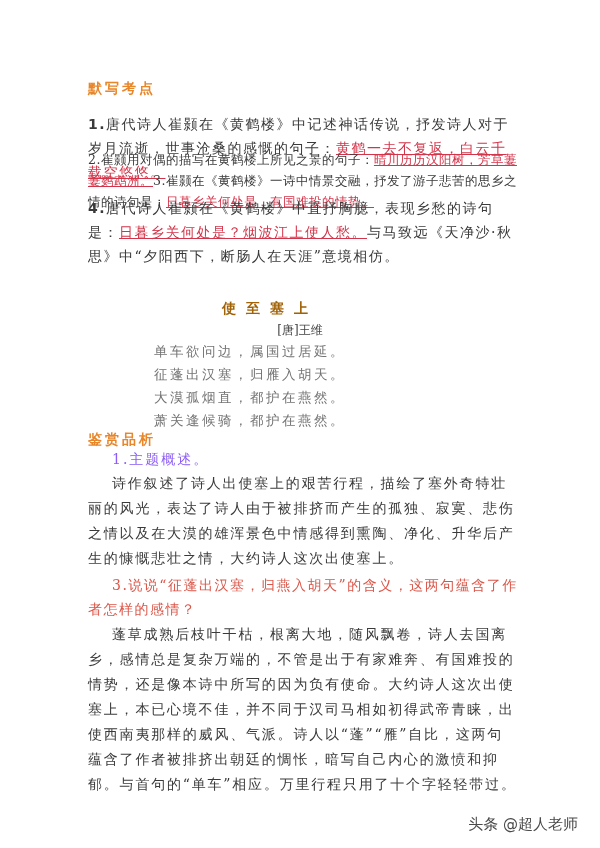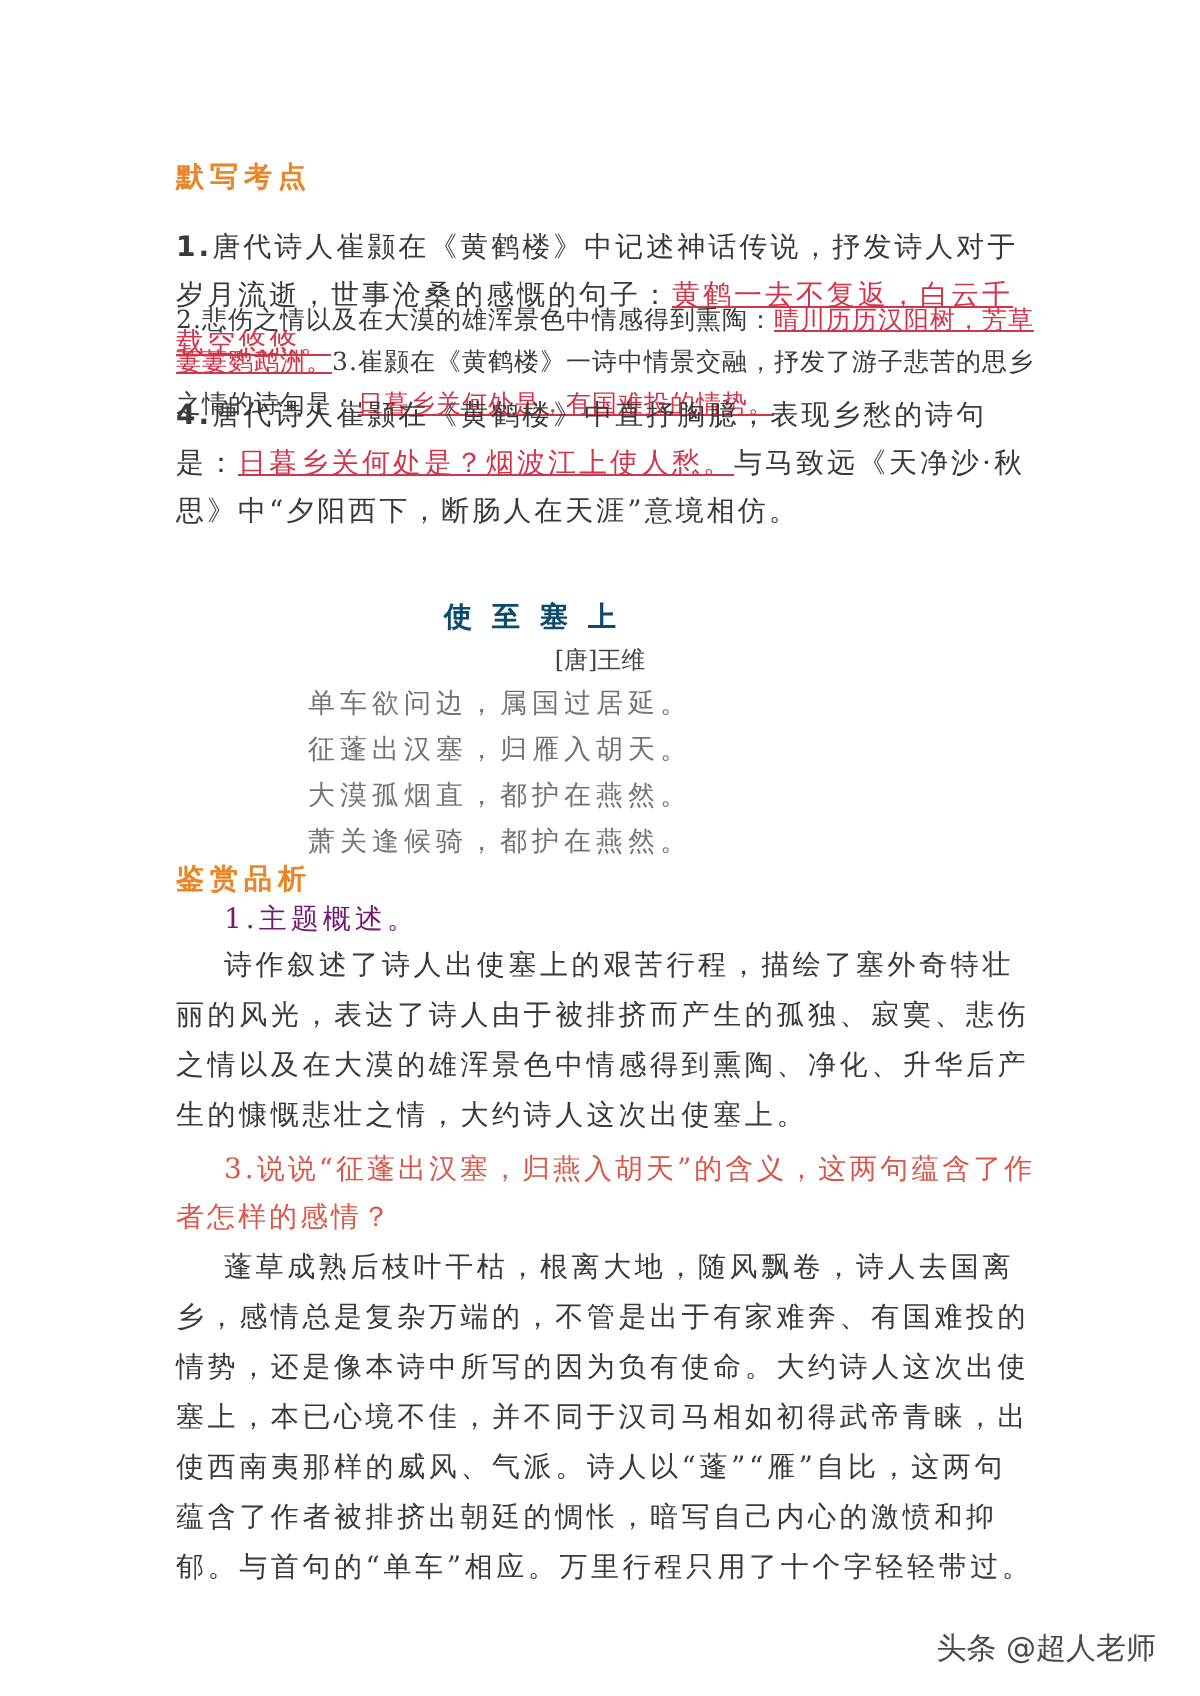--- a/index.html
+++ b/index.html
@@ -5,40 +5,40 @@
   html, body { margin:0; padding:0; }
   body { width:600px; height:848px; background:#ffffff; position:relative; overflow:hidden;
          font-family:"DejaVu Serif", "Liberation Serif", serif; color:#3a3a3a; }
   .section-head { position:absolute; left:88px; font-family:"DejaVu Sans","Liberation Sans",sans-serif;
                   font-weight:bold; font-size:14px; color:#e8862a; letter-spacing:3px; }
   .para { position:absolute; left:88px; width:430px; font-size:14px; line-height:24px; letter-spacing:1.5px; }
   .para.small { font-size:12.5px; line-height:21px; letter-spacing:0.5px; }
   .ans { color:#d2354a; text-decoration:underline; text-decoration-color:#d2354a; }
   .num { font-family:"DejaVu Sans","Liberation Sans",sans-serif; font-weight:bold; }
   .title { position:absolute; left:0; width:540px; top:300px; text-align:center; font-family:"DejaVu Sans","Liberation Sans",sans-serif;
-           font-weight:bold; font-size:14px; color:#0c4a6e; letter-spacing:10px; }
+           font-weight:bold; font-size:14px; color:#a16207; letter-spacing:10px; }
   .author { position:absolute; left:0; width:600px; top:322px; text-align:center; font-size:12px; color:#444; }
   .poem-line { position:absolute; left:0; width:500px; text-align:center; font-size:13.5px; letter-spacing:2.5px; color:#737373; }
-  .sub-red { position:absolute; left:112px; font-size:14px; color:#701a75; letter-spacing:2px; }
+  .sub-red { position:absolute; left:112px; font-size:14px; color:#8b5cf6; letter-spacing:2px; }
   .q2 { position:absolute; left:88px; width:430px; font-size:14px; line-height:24px; color:#d9574a; letter-spacing:1.5px; text-indent:24px; }
   .body-text { position:absolute; left:88px; width:430px; font-size:14px; line-height:25px; letter-spacing:1.8px; text-indent:24px; color:#3a3a3a; }
   .watermark { position:absolute; right:22px; top:815px; font-family:"DejaVu Sans","Liberation Sans",sans-serif; font-size:15px; color:#4a4a4a; }
 </style>
 </head>
 <body>
 
 <div>
   <div class="section-head" style="top:80px;">默写考点</div>
 
   <div class="para" style="top:112px;">
     <span class="num">1.</span><span>唐代诗人崔颢在《黄鹤楼》中记述神话传说，抒发诗人对于岁月流逝，世事沧桑的感慨的句子：</span><span class="ans">黄鹤一去不复返，白云千载空悠悠。</span>
   </div>
 
   <div class="para small" style="top:149px;">
-    <span>2.</span><span>悲伤之情以及在大漠的雄浑景色中情感得到熏陶：</span><span class="ans">晴川历历汉阳树，芳草萋萋鹦鹉洲。</span><span>3.</span><span>崔颢在《黄鹤楼》一诗中情景交融，抒发了游子悲苦的思乡之情的诗句是：</span><span class="ans">日暮乡关何处是，有国难投的情势。</span>
+    <span>2.</span><span>崔颢用对偶的描写在黄鹤楼上所见之景的句子：</span><span class="ans">晴川历历汉阳树，芳草萋萋鹦鹉洲。</span><span>3.</span><span>崔颢在《黄鹤楼》一诗中情景交融，抒发了游子悲苦的思乡之情的诗句是：</span><span class="ans">日暮乡关何处是，有国难投的情势。</span>
   </div>
 
   <div class="para" style="top:196px;">
     <span class="num">4.</span><span>唐代诗人崔颢在《黄鹤楼》中直抒胸臆，表现乡愁的诗句是：</span><span class="ans">日暮乡关何处是？烟波江上使人愁。</span><span>与马致远《天净沙·秋思》中“夕阳西下，断肠人在天涯”意境相仿。</span>
   </div>
 </div>
 
 <div>
   <div class="title">使至塞上</div>
   <div class="author">[唐]王维</div>

